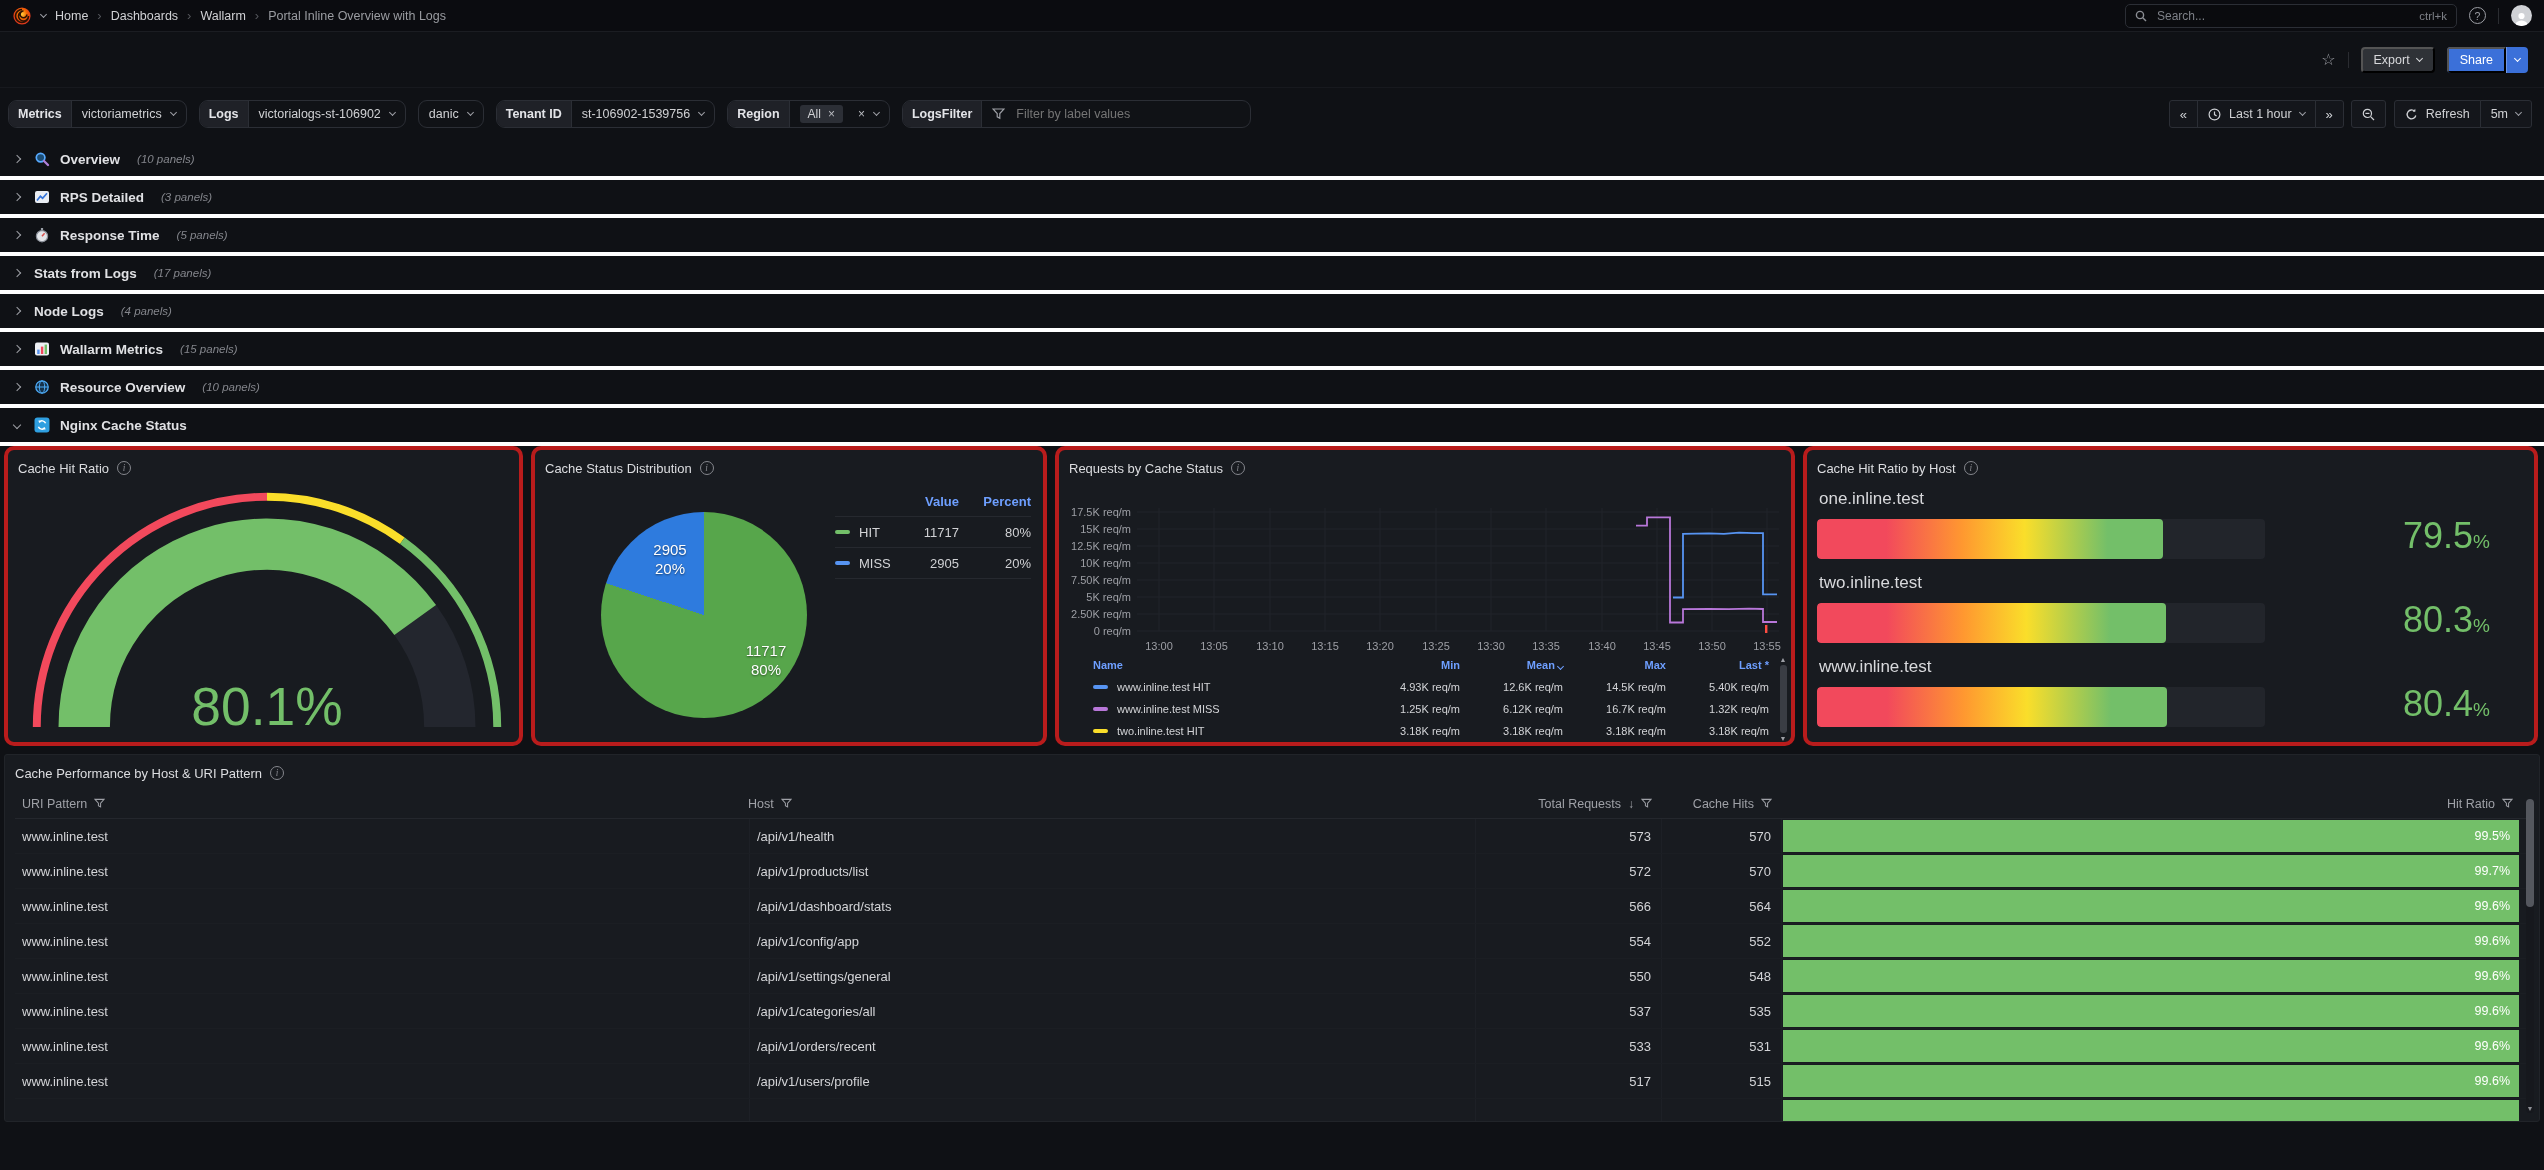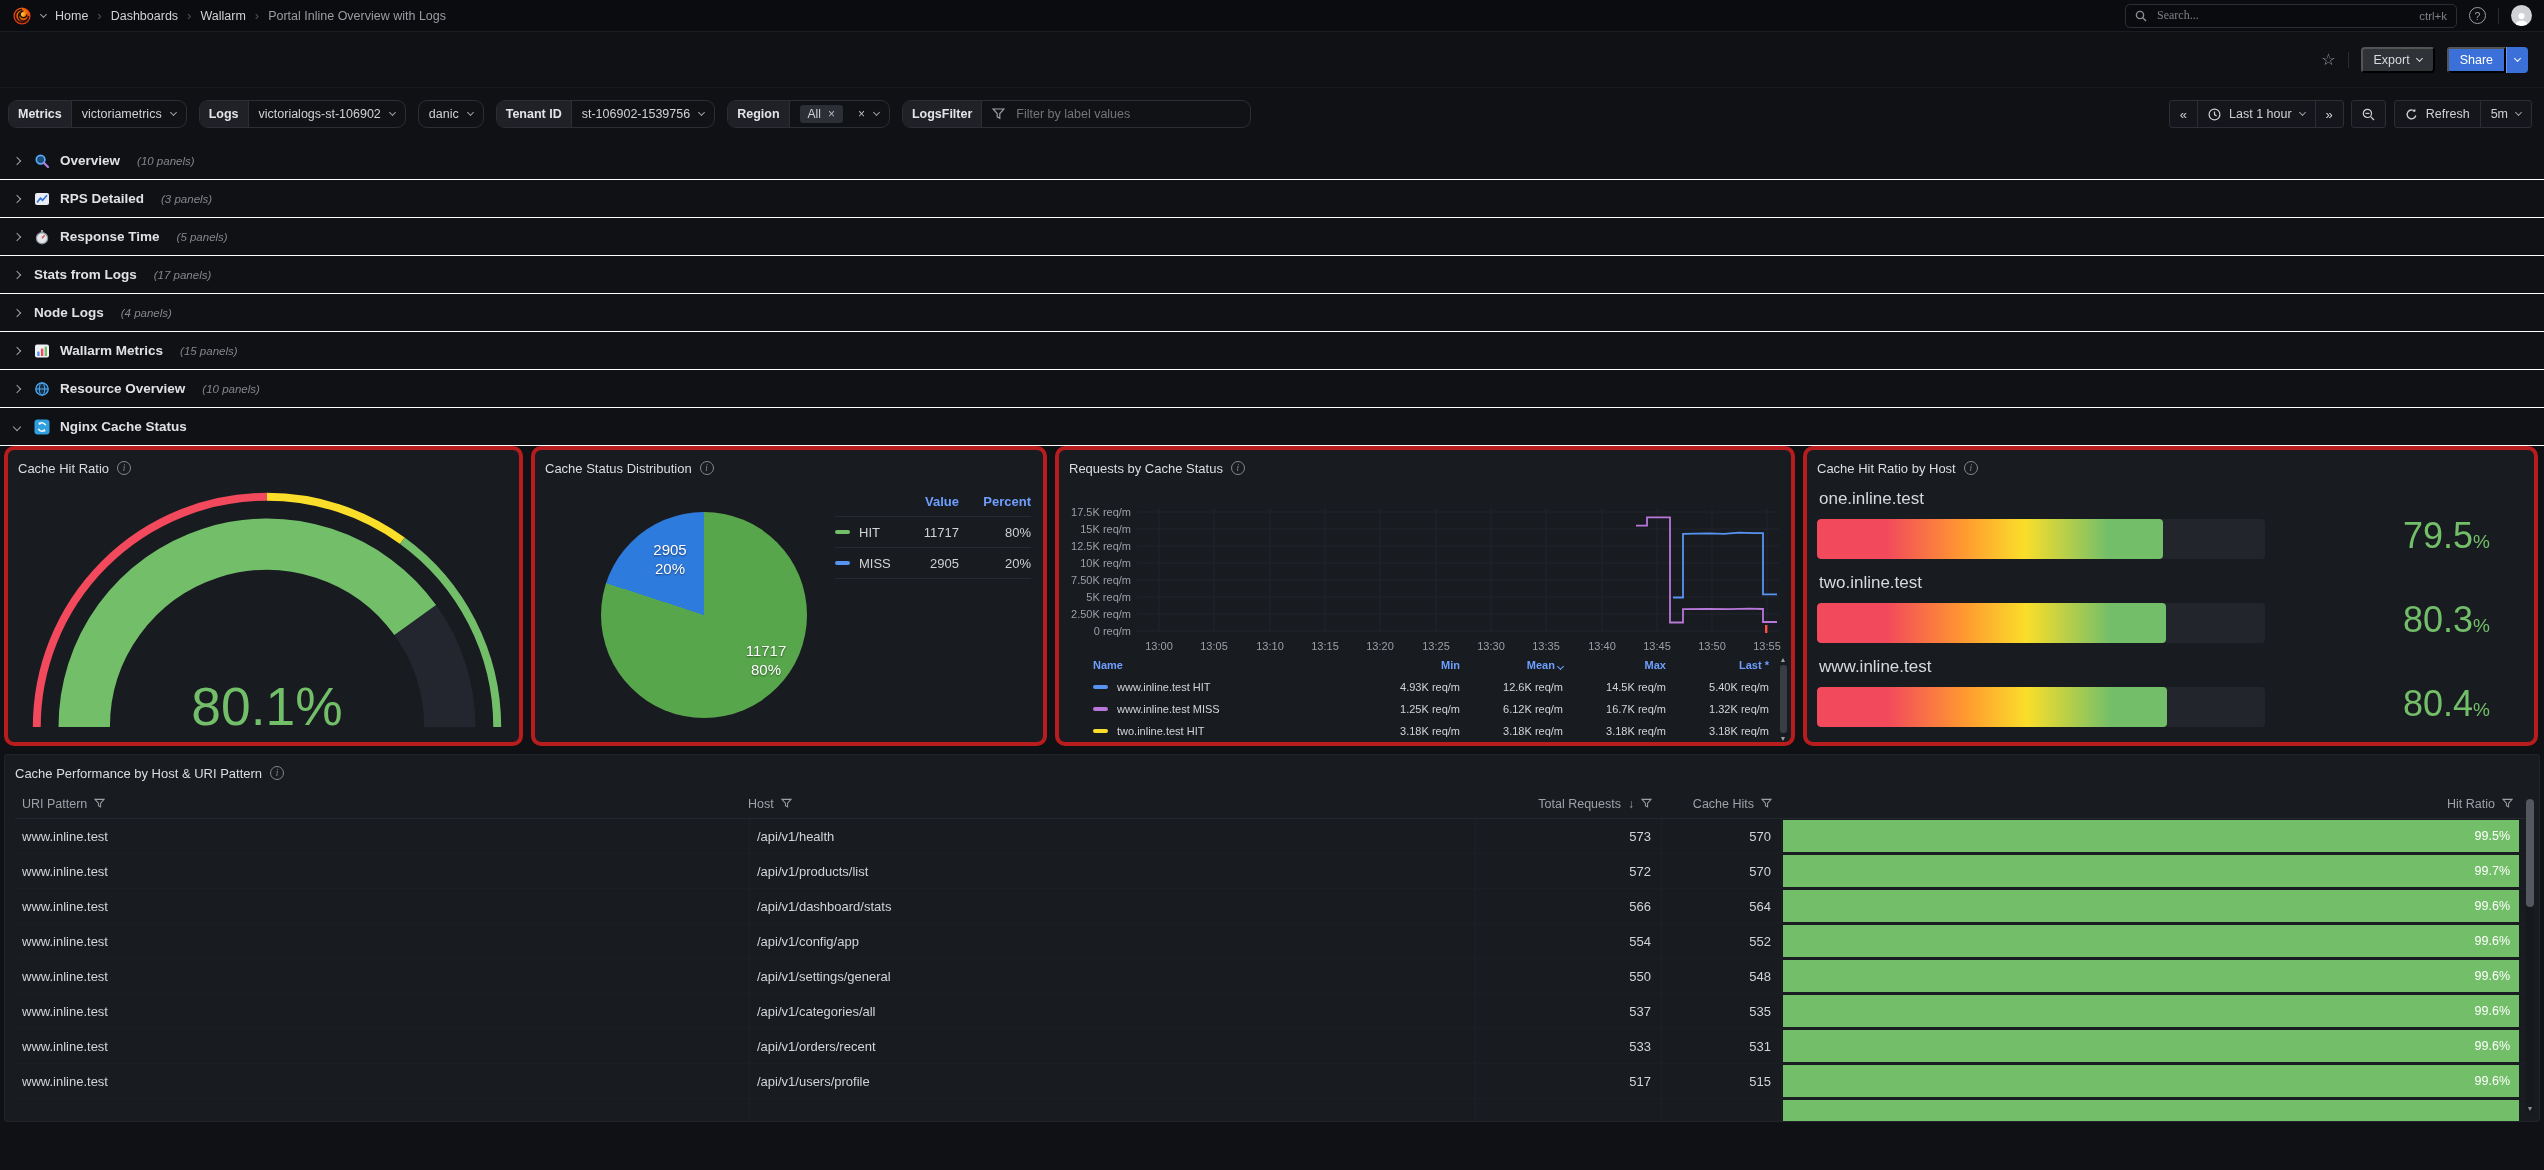--- a/index.html
+++ b/index.html
@@ -7,21 +7,21 @@
   .app{position:relative;width:2544px;height:1170px;overflow:hidden;background:#0f1115}
 
   
   .topnav{display:flex;align-items:center;height:32px;background:#0b0c10;border-bottom:1px solid #1b1d22;padding:0 12px;gap:9px}
   .crumbs{display:flex;align-items:center;gap:9px;font-size:12.5px}
   .crumb{color:#d0d1d4}
   .crumb.dim{color:#9a9ca1}
   .crumbsep{color:#55575c;font-size:13px}
   .nav-right{margin-left:auto;display:flex;align-items:center;gap:12px}
   .searchbox{display:flex;align-items:center;gap:8px;width:332px;height:24px;border:1px solid #2b2e35;border-radius:5px;background:#0a0b0e;padding:0 9px;color:#7d8087;font-size:12px}
-  .searchbox input{flex:1;background:none;border:none;outline:none;color:#c9cbd0;font-size:12px;font-family:Liberation Serif, serif}
+  .searchbox input{flex:1;background:none;border:none;outline:none;color:#c9cbd0;font-size:12px;font-family:Liberation Sans, sans-serif}
   .searchbox input::placeholder{color:#7d8087}
   .kbd{color:#7d8087;font-size:11.5px}
   .vdiv{width:1px;height:16px;background:#2a2c31}
   .helpicon{width:17px;height:17px;border:1.5px solid #9d9fa5;border-radius:50%;color:#9d9fa5;font-size:10.5px;display:flex;align-items:center;justify-content:center}
   .avatar{width:21px;height:21px;border-radius:50%;background:#cfd1d5;display:flex;align-items:flex-end;justify-content:center;overflow:hidden}
   .chev{display:inline-block;width:5px;height:5px;border-right:1.4px solid currentColor;border-bottom:1.4px solid currentColor;transform:rotate(45deg);margin-top:-3px}
 
   
   .toolbar{height:56px;display:flex;align-items:center;justify-content:flex-end;gap:12px;padding:0 16px;border-bottom:1px solid #17191e}
   .star{color:#9d9fa5;font-size:16px}
@@ -40,21 +40,21 @@
   .xglyph{color:#b9bbc0;font-size:12px}
   .timegrp{margin-left:auto;display:flex;align-items:center;gap:8px;padding-right:4px}
   .tgroup{display:flex}
   .tbtn{display:flex;align-items:center;gap:8px;height:28px;border:1px solid #2b2e35;background:#14161b;color:#d0d1d4;font-size:12.5px;padding:0 10px;margin-left:-1px}
   .tgroup .tbtn:first-child{border-radius:3px 0 0 3px;margin-left:0}
   .tgroup .tbtn:last-child{border-radius:0 3px 3px 0}
   .tbtn.single{border-radius:3px}
   .angle{font-size:13px;color:#cfd1d5}
 
   
-  .secrow{display:flex;align-items:center;height:38px;border-bottom:1px solid #ffffff;padding:0 10px;gap:10px}
+  .secrow{display:flex;align-items:center;height:38px;border-bottom:4px solid #ffffff;padding:0 10px;gap:10px}
   .chevr{width:6px;height:6px;border-right:1.6px solid #9d9fa5;border-bottom:1.6px solid #9d9fa5;transform:rotate(-45deg);margin:0 4px;flex:none}
   .chevr.down{transform:rotate(45deg)}
   .sectitle{font-size:13.5px;font-weight:700;color:#e0e1e4}
   .seccount{font-size:11.5px;font-style:italic;color:#84868c;margin-left:7px}
   .secicon{flex:none}
 
   
   .panelsrow{display:flex;gap:8px;padding:0 4px;height:300px}
   .panel{background:#181b20;border:4px solid #b91c1c;border-radius:10px;position:relative;padding:8px 10px;overflow:hidden}
   .p1{flex:0 0 519px}.p2{flex:0 0 516px}.p3{flex:0 0 740px}.p4{flex:0 0 735px}

